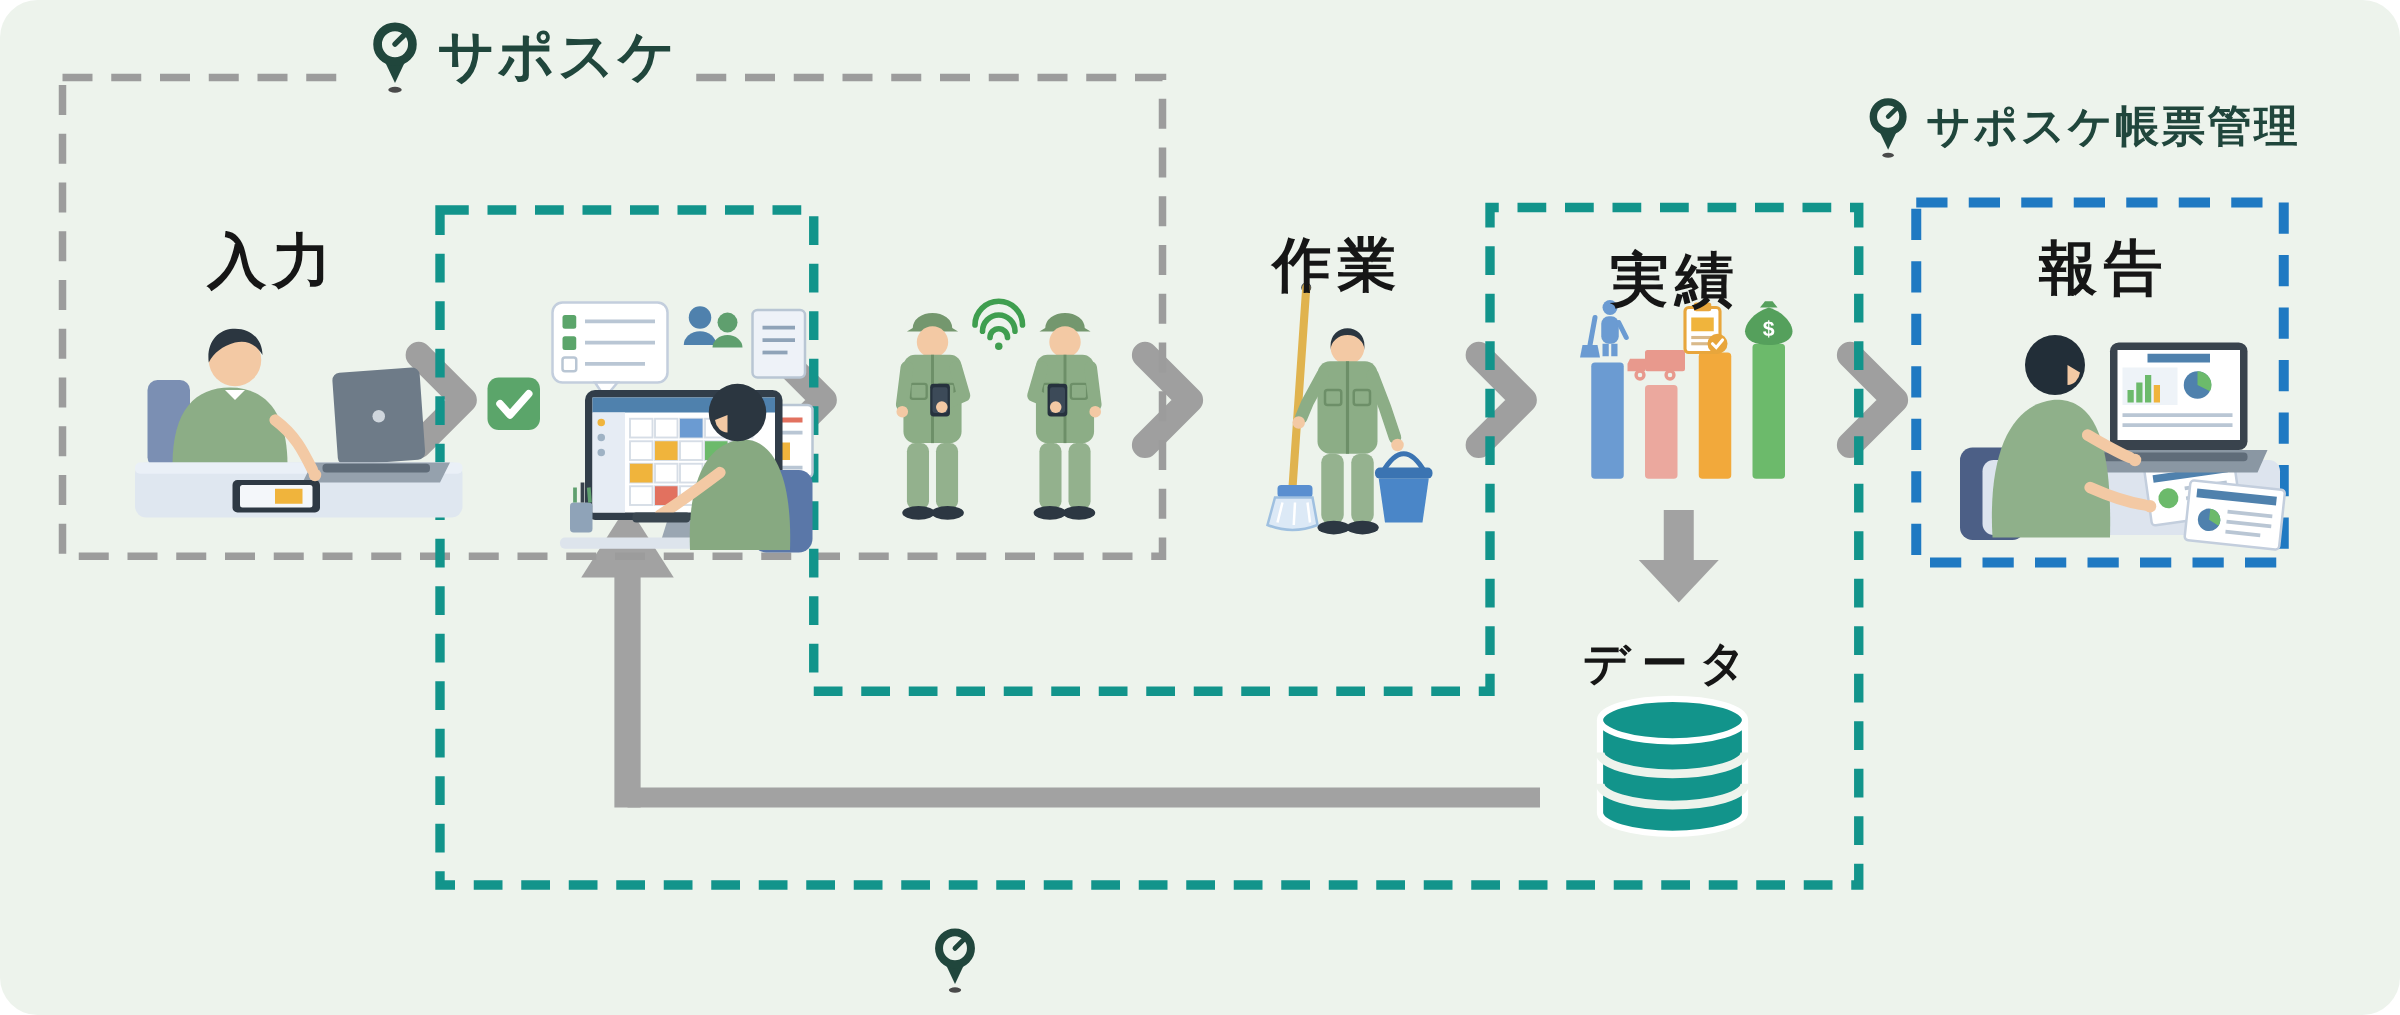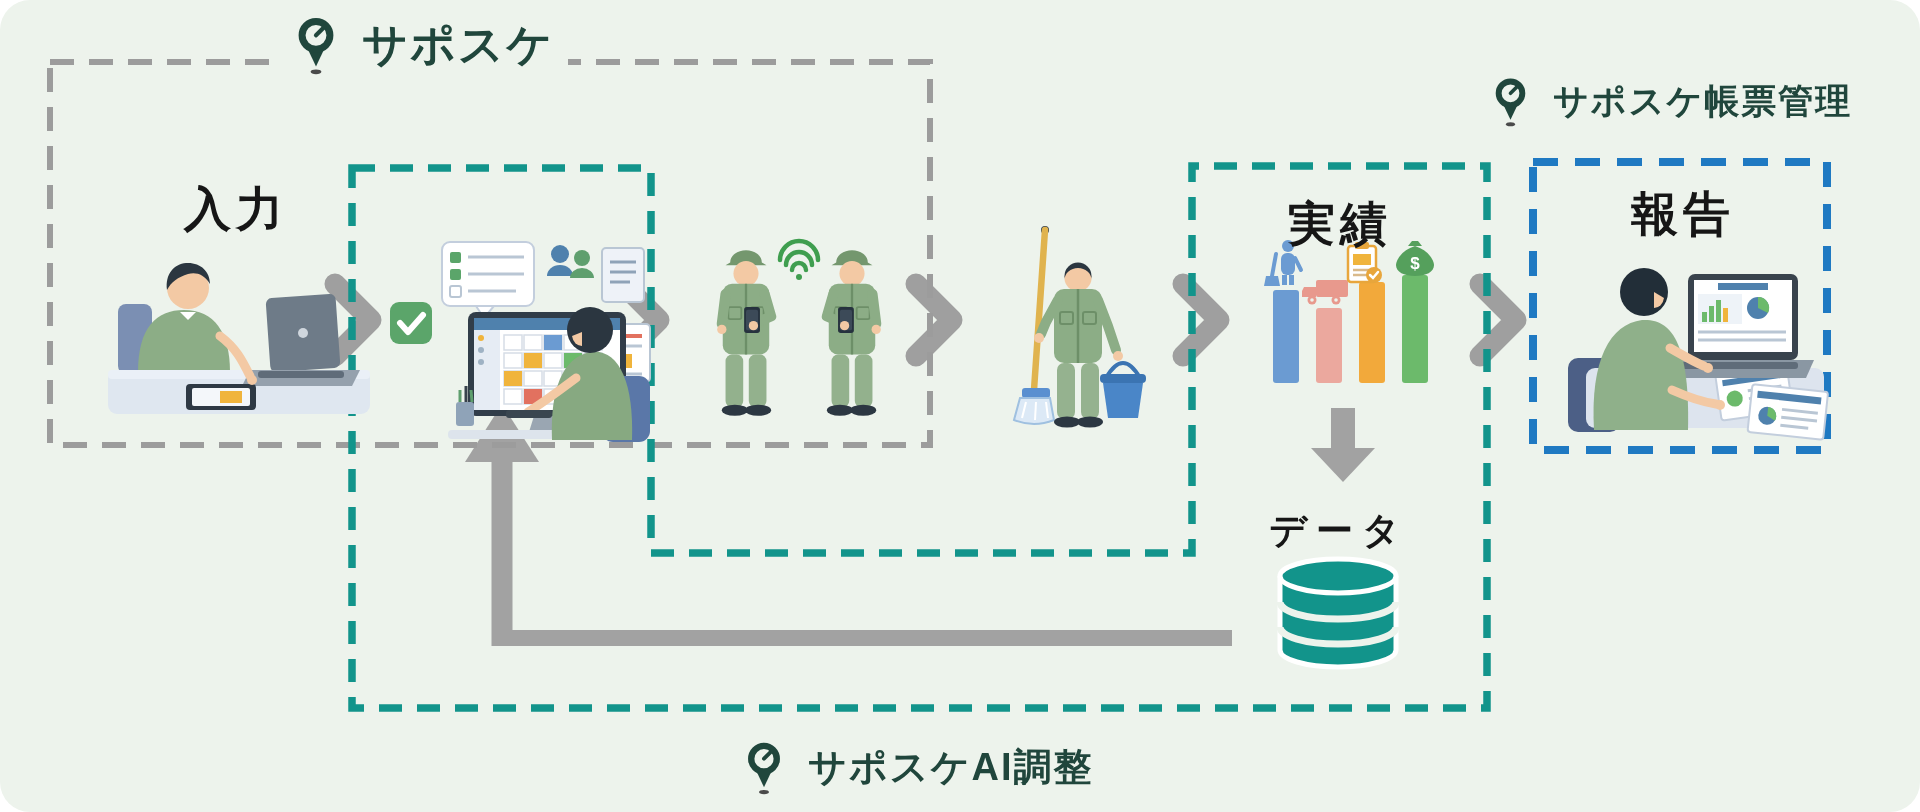--- a/index.html
+++ b/index.html
@@ -3,33 +3,33 @@
 <meta charset="utf-8">
 <style>
   html,body{margin:0;padding:0;background:#ffffff;}
   .canvas{
     position:relative;width:1920px;height:812px;background:#edf3ec;
     border-radius:30px;overflow:hidden;
     font-family:"Liberation Sans","DejaVu Sans",sans-serif;
   }
   .layer{position:absolute;left:0;top:0;}
   .logo{
-    position:absolute;display:flex;align-items:center;gap:24px;
+    position:absolute;display:flex;align-items:center;gap:12px;
     color:#20463c;font-weight:800;background:#edf3ec;
   }
   .logo .txt{white-space:nowrap;letter-spacing:2px;}
   #logo-main{left:280px;top:12px;font-size:45px;padding:0 14px;height:66px;}
   #logo-report{left:1492px;top:70px;font-size:35px;height:62px;justify-content:flex-end;}
   #logo-ai{left:744px;top:734px;font-size:38px;height:66px;}
   .step-label{
     position:absolute;width:220px;text-align:center;
     font-size:47px;font-weight:800;color:#161616;letter-spacing:5px;
   }
   .data-label{
-    position:absolute;left:1234px;top:506px;width:210px;text-align:center;
+    position:absolute;left:1196px;top:506px;width:210px;text-align:right;
     font-size:37px;font-weight:800;letter-spacing:9px;color:#161616;
   }
 </style>
 </head>
 <body>
 
 <div class="canvas">
 
   <svg class="layer" width="1920" height="812" viewBox="0 0 1920 812">
     <defs>
@@ -331,21 +331,21 @@
     <span class="txt">サポスケ帳票管理</span>
   </div>
 
   <div class="logo" id="logo-ai">
     <svg width="40" height="55" viewBox="0 0 40 56">
       <polygon points="11,29 29,29 20,48" fill="#20463c"></polygon>
       <circle cx="20" cy="19" r="13" fill="#edf3ec" stroke="#20463c" stroke-width="6.5"></circle>
       <line x1="20" y1="19" x2="28" y2="11" stroke="#20463c" stroke-width="4" stroke-linecap="round"></line>
       <ellipse cx="20" cy="53" rx="5" ry="2.2" fill="#4a4a4a"></ellipse>
     </svg>
-    <span class="txt">サポスケAI調整</span>
   </div>
 
-  <div class="step-label" style="left:126px;top:178px">入力</div>
+  <div class="step-label" style="left:108px;top:178px">入力</div>
+  <div class="step-label" style="left:960px;top:181px">作業</div>
   <div class="step-label" style="left:1230px;top:193px">実績</div>
   <div class="step-label" style="left:1573px;top:183px">報告</div>
 
   <div class="data-label">データ</div>
 </div>
 
 </body></html>

